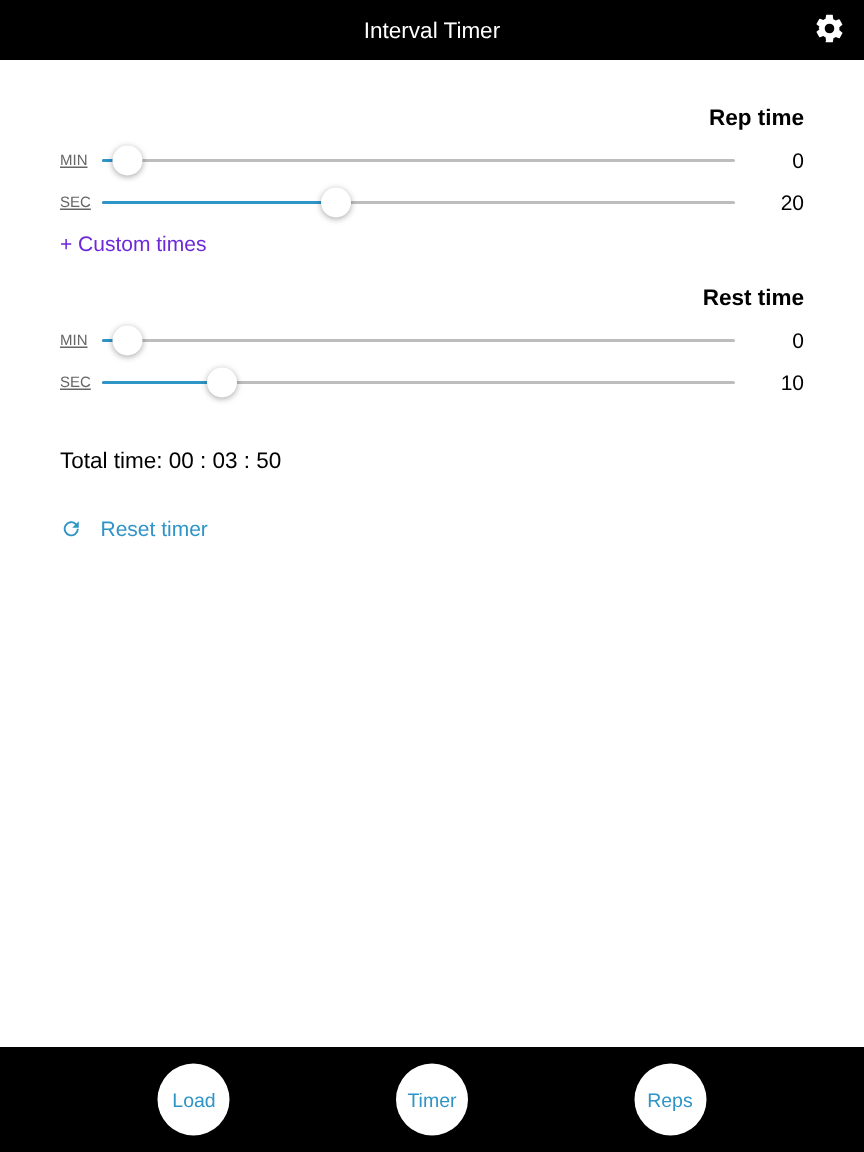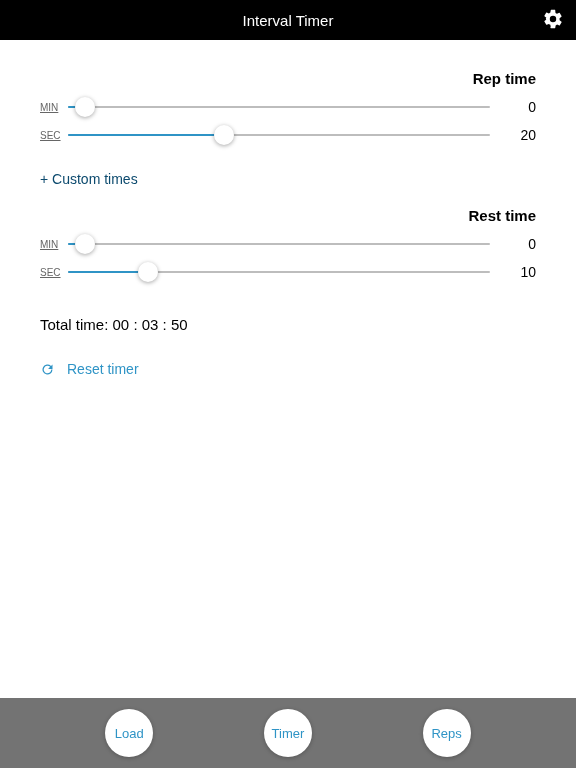--- a/index.html
+++ b/index.html
@@ -12,24 +12,24 @@
   .reps-label { font-size: 15px; color: #000; margin-right: 24px; }
   .minus, .plus { color: #2f94c6; font-size: 24px; font-weight: 600; width: 26px; text-align: center; cursor: pointer; }
   .reps-val { font-size: 20px; color: #000; width: 30px; text-align: center; }
   .section-title { font-size: 15px; font-weight: 600; color: #000; margin-top: 30px; text-align: right; }
   .slider-row { display: flex; align-items: center; margin-top: 12px; }
   .slider-lbl { font-size: 10px; color: #666; width: 28px; text-decoration: underline; }
   .track { flex: 1; height: 2px; background: #bdbdbd; position: relative; border-radius: 1px; margin-right: 18px; cursor: pointer; }
   .fill { position: absolute; left: 0; top: 0; bottom: 0; background: #2f94c6; border-radius: 1px; }
   .thumb { position: absolute; top: 50%; width: 20px; height: 20px; background: #fff; border-radius: 50%; transform: translate(-50%, -50%); box-shadow: 0 1px 4px rgba(0,0,0,0.35); cursor: pointer; }
   .slider-val { width: 28px; text-align: right; font-size: 14px; color: #000; }
-  .custom-times { color: #0c4a6e; font-size: 14px; margin-top: 28px; cursor: pointer; }
+  .custom-times { color: #6d28d9; font-size: 14px; margin-top: 11px; cursor: pointer; }
   .total { font-size: 15px; color: #000; margin-top: 36px; }
   .reset { color: #2f94c6; font-size: 14px; margin-top: 28px; display: flex; align-items: center; gap: 12px; cursor: pointer; }
-  .footer { position: absolute; bottom: 0; left: 0; right: 0; height: 70px; background: #737373; display: flex; align-items: center; justify-content: space-around; padding: 0 50px; }
+  .footer { position: absolute; bottom: 0; left: 0; right: 0; height: 70px; background: #000000; display: flex; align-items: center; justify-content: space-around; padding: 0 50px; }
   .fbtn { width: 48px; height: 48px; border-radius: 50%; background: #fff; color: #2f94c6; font-size: 13px; display: flex; align-items: center; justify-content: center; box-shadow: 0 1px 4px rgba(0,0,0,0.25); cursor: pointer; }
 </style>
 </head>
 <body>
 
 <div class="header">
   <div class="header-title">Interval Timer</div>
   <div class="gear">
     <svg width="22" height="22" viewBox="0 0 24 24" fill="#fff">
         <path d="M19.14 12.94a7 7 0 0 0 .06-.94 7 7 0 0 0-.06-.94l2.03-1.58a.5.5 0 0 0 .12-.64l-1.92-3.32a.5.5 0 0 0-.6-.22l-2.39.96a7.03 7.03 0 0 0-1.62-.94l-.36-2.54A.5.5 0 0 0 14 2h-4a.5.5 0 0 0-.5.42l-.36 2.54c-.58.24-1.12.55-1.62.94l-2.39-.96a.5.5 0 0 0-.6.22L2.61 8.48a.5.5 0 0 0 .12.64l2.03 1.58c-.4.31-.6.62-.6.94s.2.63.6.94l-2.03 1.58a.5.5 0 0 0-.12.64l1.92 3.32c.13.22.39.31.6.22l2.39-.96c.5.39 1.04.7 1.62.94l.36 2.54A.5.5 0 0 0 10 22h4a.5.5 0 0 0 .5-.42l.36-2.54c.58-.24 1.12-.55 1.62-.94l2.39.96c.21.09.47 0 .6-.22l1.92-3.32a.5.5 0 0 0-.12-.64l-2.03-1.58zM12 15.5A3.5 3.5 0 1 1 12 8.5a3.5 3.5 0 0 1 0 7z"></path>

